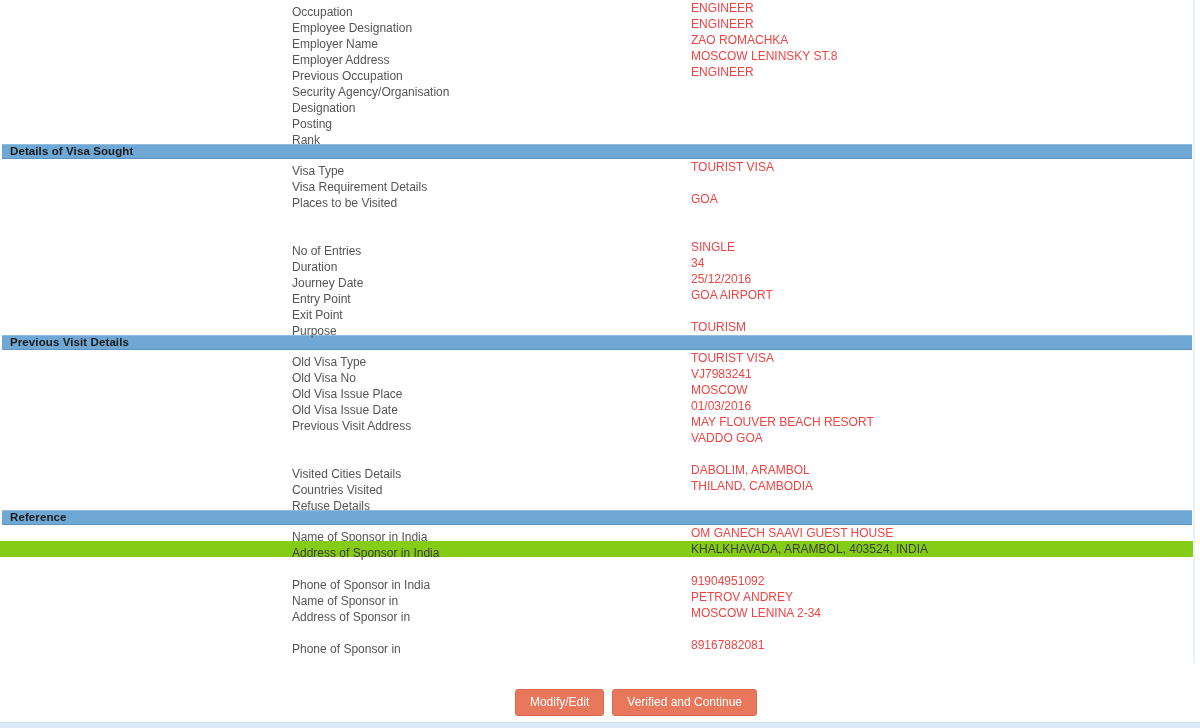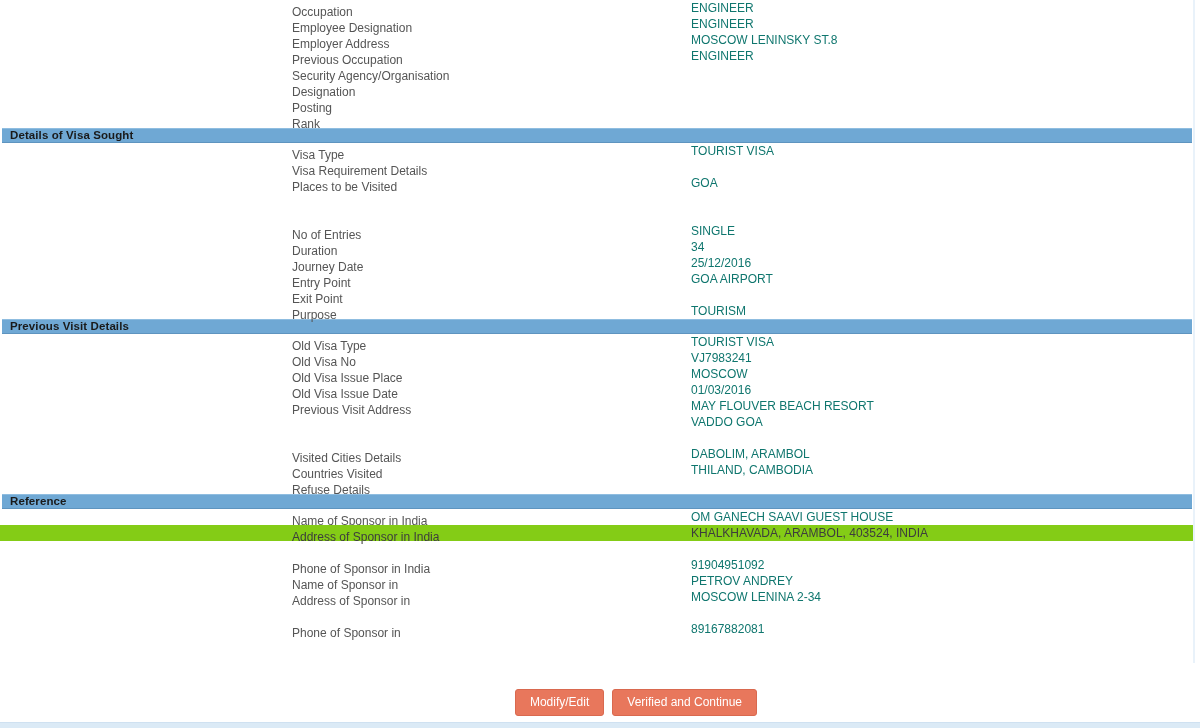--- a/index.html
+++ b/index.html
@@ -74,21 +74,21 @@
     color: #555555;
     white-space: nowrap;
   }
   .value {
     position: absolute;
     left: 691px;
     top: 0;
     height: 16px;
     line-height: 16px;
     font-size: 12px;
-    color: #0f766e;
+    color: #ef4444;
     white-space: nowrap;
   }
   .row.highlight .label,
   .row.highlight .value {
     color: #3d3d3d;
   }
   
   .footer {
     position: absolute;
     left: 0;
@@ -152,20 +152,24 @@
         <div class="rows">
           <div class="row">
             <span class="label">Occupation</span>
             <span class="value">ENGINEER</span>
           </div>
           <div class="row">
             <span class="label">Employee Designation</span>
             <span class="value">ENGINEER</span>
           </div>
           <div class="row">
+            <span class="label">Employer Name</span>
+            <span class="value">ZAO ROMACHKA</span>
+          </div>
+          <div class="row">
             <span class="label">Employer Address</span>
             <span class="value">MOSCOW LENINSKY ST.8</span>
           </div>
           <div class="row">
             <span class="label">Previous Occupation</span>
             <span class="value">ENGINEER</span>
           </div>
           <div class="row">
             <span class="label">Security Agency/Organisation</span>
             <span class="value"></span>

